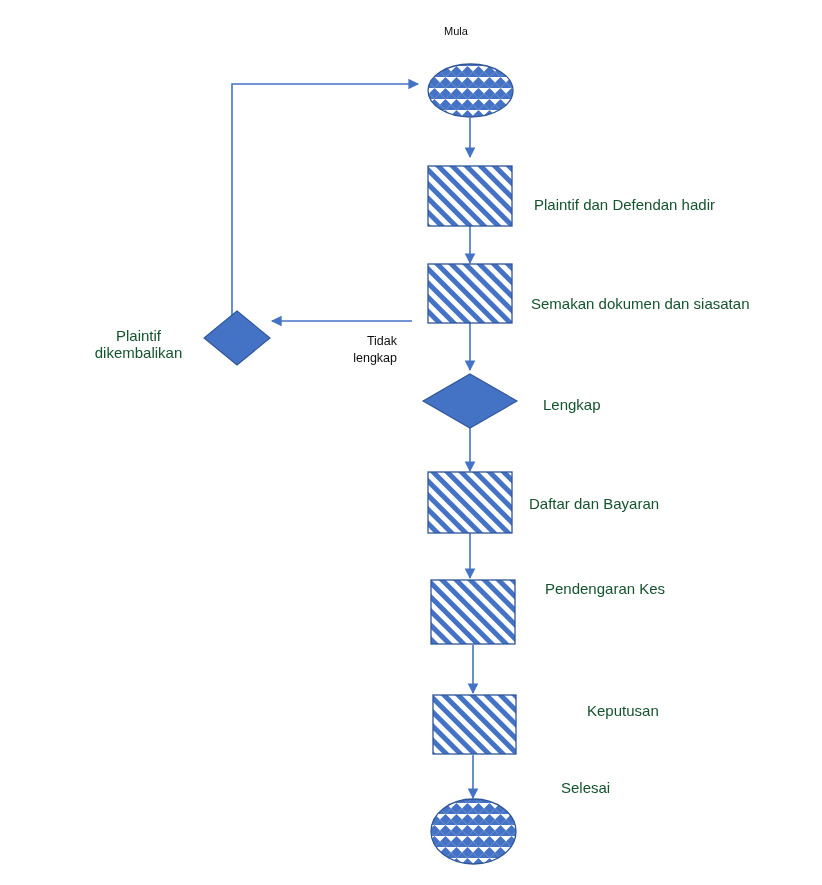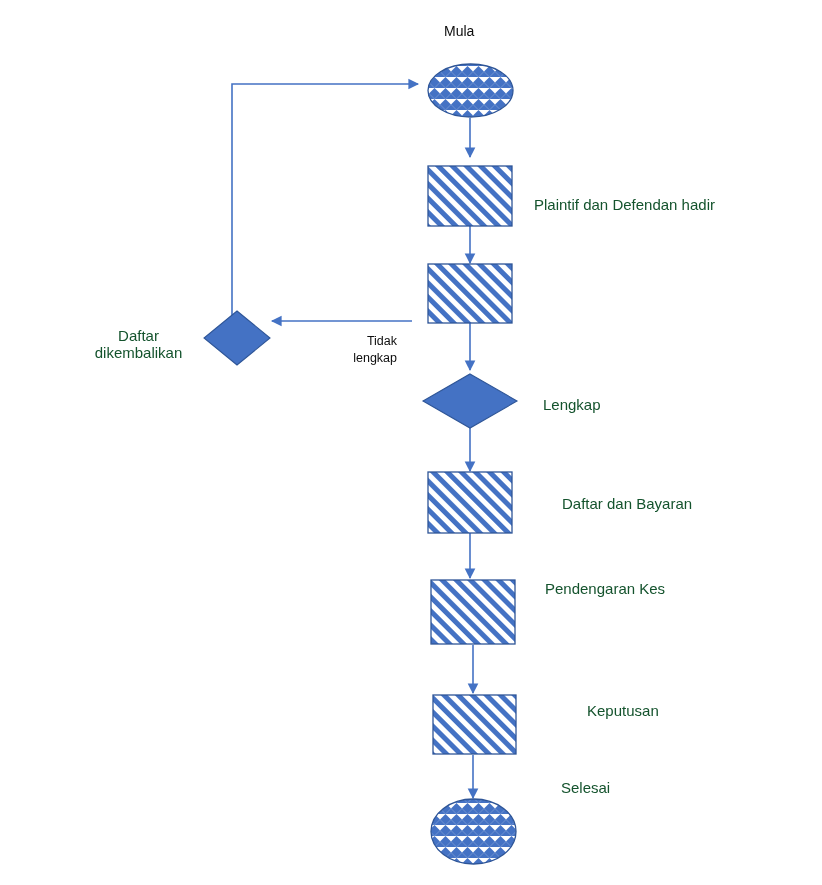--- a/index.html
+++ b/index.html
@@ -31,21 +31,21 @@
     line-height: 17px;
     white-space: nowrap;
   }
   .node-label.centered {
     text-align: center;
     white-space: normal;
   }
   .title-label {
     position: absolute;
     color: #0d0d0d;
-    font-size: 14px;
+    font-size: 11px;
     line-height: 18px;
     white-space: nowrap;
   }
   .edge-label {
     position: absolute;
     color: #0d0d0d;
     font-size: 12.5px;
     line-height: 17px;
     text-align: right;
   }
@@ -117,34 +117,35 @@
 
     <rect x="433" y="695" width="83" height="59" fill="url(#hatch)" stroke="#2E5597" stroke-width="1.3"></rect>
 
     <ellipse cx="473.5" cy="831.5" rx="42.5" ry="32.5" fill="url(#checker)" stroke="#2E5597" stroke-width="1.3"></ellipse>
   </svg>
 
   <div class="title-label" style="left:444px; top:22px;">Mula</div>
 
   <div class="node-label" style="left:534px; top:196px;">Plaintif dan Defendan hadir</div>
 
+  <div class="node-label" style="left:531px; top:295px;">Semakan dokumen dan siasatan</div>
 
   <div class="node-label centered" style="left:76px; top:327px; width:125px;">
-    <span>Daftar</span><br>
+    <span>Plaintif</span><br>
     <span>dikembalikan</span>
   </div>
 
   <div class="edge-label" style="left:317px; top:333px; width:80px;">
     <span>Tidak</span><br>
     <span>lengkap</span>
   </div>
 
   <div class="node-label" style="left:543px; top:396px;">Lengkap</div>
 
-  <div class="node-label" style="left:562px; top:495px;">Daftar dan Bayaran</div>
+  <div class="node-label" style="left:529px; top:495px;">Daftar dan Bayaran</div>
 
   <div class="node-label" style="left:545px; top:580px;">Pendengaran Kes</div>
 
   <div class="node-label" style="left:587px; top:702px;">Keputusan</div>
 
   <div class="node-label" style="left:561px; top:779px;">Selesai</div>
 
 </div>
 
 </body></html>

